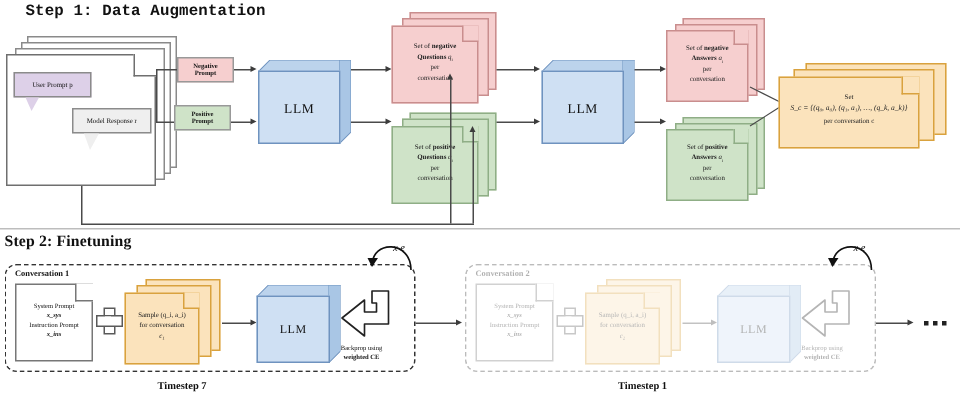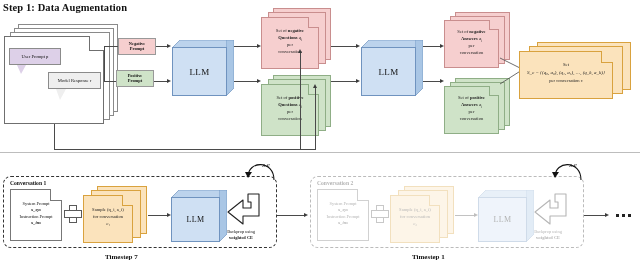--- a/index.html
+++ b/index.html
@@ -70,21 +70,21 @@
 
   .hr{position:absolute;left:0;width:640px;height:1px;background:#bdbdbd;}
 
   .smalllabel{position:absolute;font-size:4.4px;text-align:center;line-height:1.1;}
 </style>
 </head>
 <body>
 
 <div id="stage">
 
-  <div class="abs ttl" style="left:3px;top:2px;">Step 1: Data Augmentation</div>
+  <div class="abs ttl" style="left:17px;top:2px;font-family:Liberation Mono, monospace;">Step 1: Data Augmentation</div>
 
   <div class="stackwrap" style="left:4px;top:24px;width:118px;height:105px;">
     <div class="sheet" style="left:14px;top:0;width:100px;height:88px;background:#fff;border-color:#8a8a8a;"></div>
     <div class="sheet" style="left:10px;top:4px;width:100px;height:88px;background:#fff;border-color:#8a8a8a;"></div>
     <div class="sheet" style="left:6px;top:8px;width:100px;height:88px;background:#fff;border-color:#8a8a8a;"></div>
     <div class="sheet" style="left:0px;top:12px;width:100px;height:88px;background:#fff;border-color:#6f6f6f;">
 
       <div style="position:absolute;right:-1px;top:-1px;width:14px;height:14px;background:#fff;border-left:1px solid #6f6f6f;border-bottom:1px solid #6f6f6f;"></div>
     </div>
 
@@ -240,20 +240,21 @@
     <div class="sheet amber" style="left:0px;top:9px;width:94px;height:48px;">
       <div style="position:absolute;right:-1px;top:-1px;width:11px;height:11px;background:#fbe3bc;border-left:1px solid #d9a23e;border-bottom:1px solid #d9a23e;"></div>
     </div>
     <div class="ctext" style="top:21px;width:94px;">Set</div>
     <div class="ctext" style="top:28px;width:94px;font-size:5px;font-style:italic;">S_c = {(q₀, a₀), (q₁, a₁), …, (q_k, a_k)}</div>
     <div class="ctext" style="top:37px;width:94px;">per conversation c</div>
   </div>
 
   <div class="hr" style="top:152px;"></div>
 
+  <div class="abs ttl" style="left:3px;top:156px;">Step 2: Finetuning</div>
 
   <div class="dashbox" style="left:3px;top:176px;width:274px;height:72px;"></div>
   <div class="abs" style="left:10px;top:180px;font-size:5.6px;font-weight:bold;">Conversation 1</div>
 
   <div class="card" style="left:10px;top:189px;width:52px;height:52px;">
     <div style="position:absolute;right:-1px;top:-1px;width:11px;height:11px;background:#fff;border-left:1px solid #777;border-bottom:1px solid #777;"></div>
   </div>
   <div class="smalllabel" style="left:10px;top:202px;width:52px;">System Prompt</div>
   <div class="smalllabel" style="left:10px;top:208px;width:52px;font-style:italic;font-weight:bold;">x_sys</div>
   <div class="smalllabel" style="left:10px;top:215px;width:52px;">Instruction Prompt</div>

